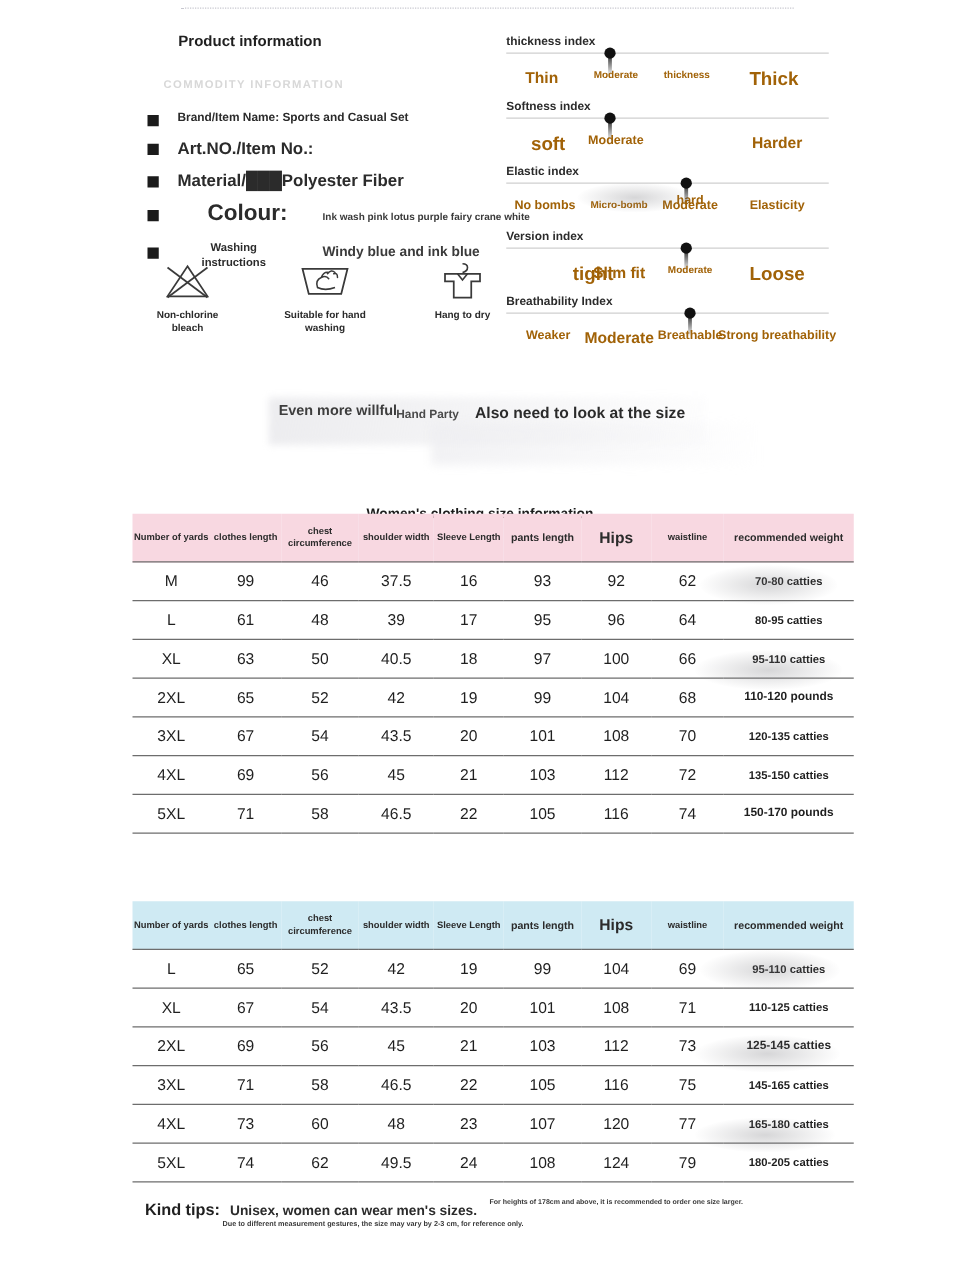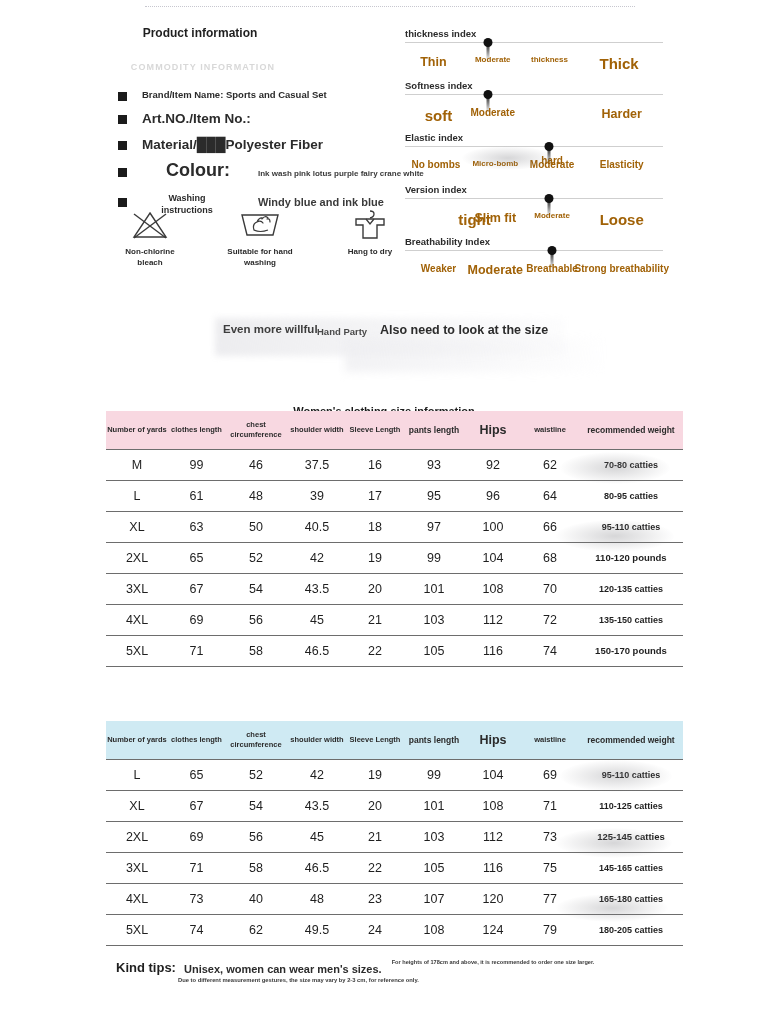--- a/index.html
+++ b/index.html
@@ -521,21 +521,21 @@
           <td>46.5</td>
           <td>22</td>
           <td>105</td>
           <td>116</td>
           <td>75</td>
           <td class="wt">145-165 catties</td>
         </tr>
         <tr>
           <td>4XL</td>
           <td>73</td>
-          <td>40</td>
+          <td>60</td>
           <td>48</td>
           <td>23</td>
           <td>107</td>
           <td>120</td>
           <td>77</td>
           <td class="wt">165-180 catties</td>
         </tr>
         <tr>
           <td>5XL</td>
           <td>74</td>

